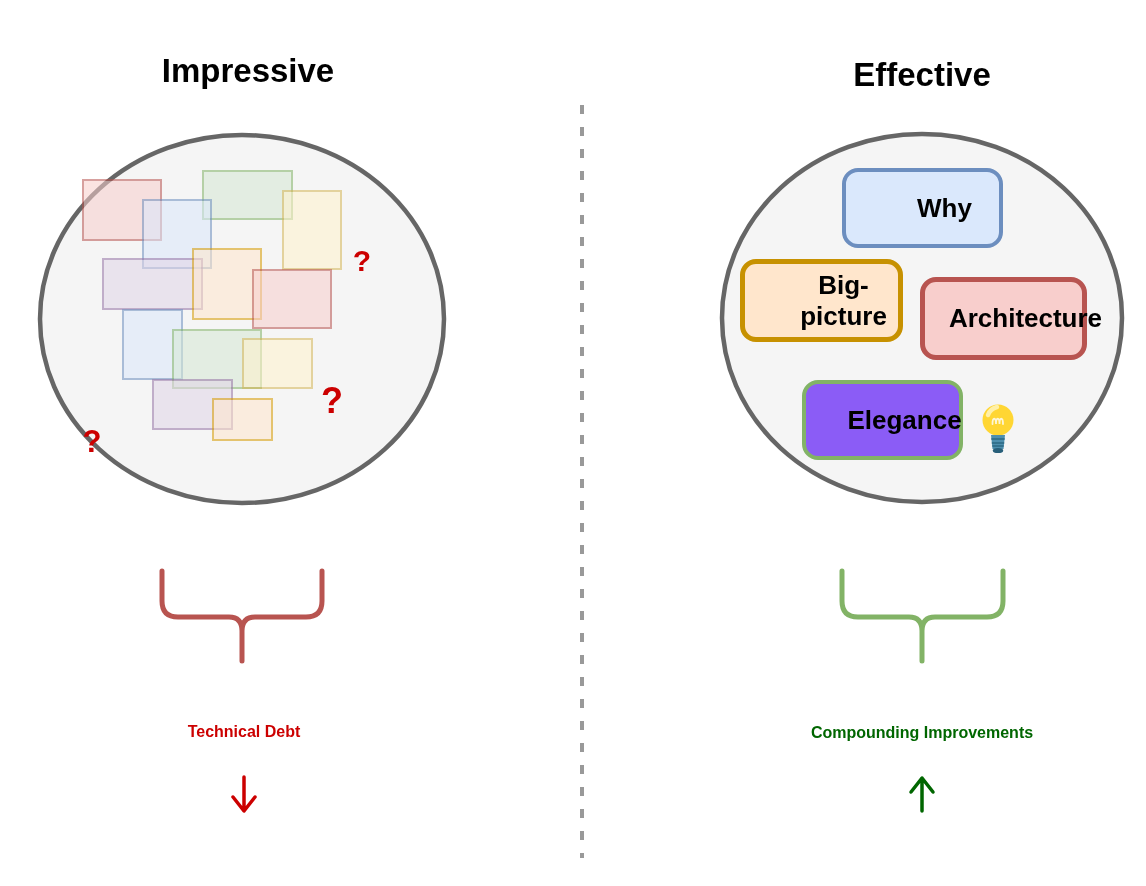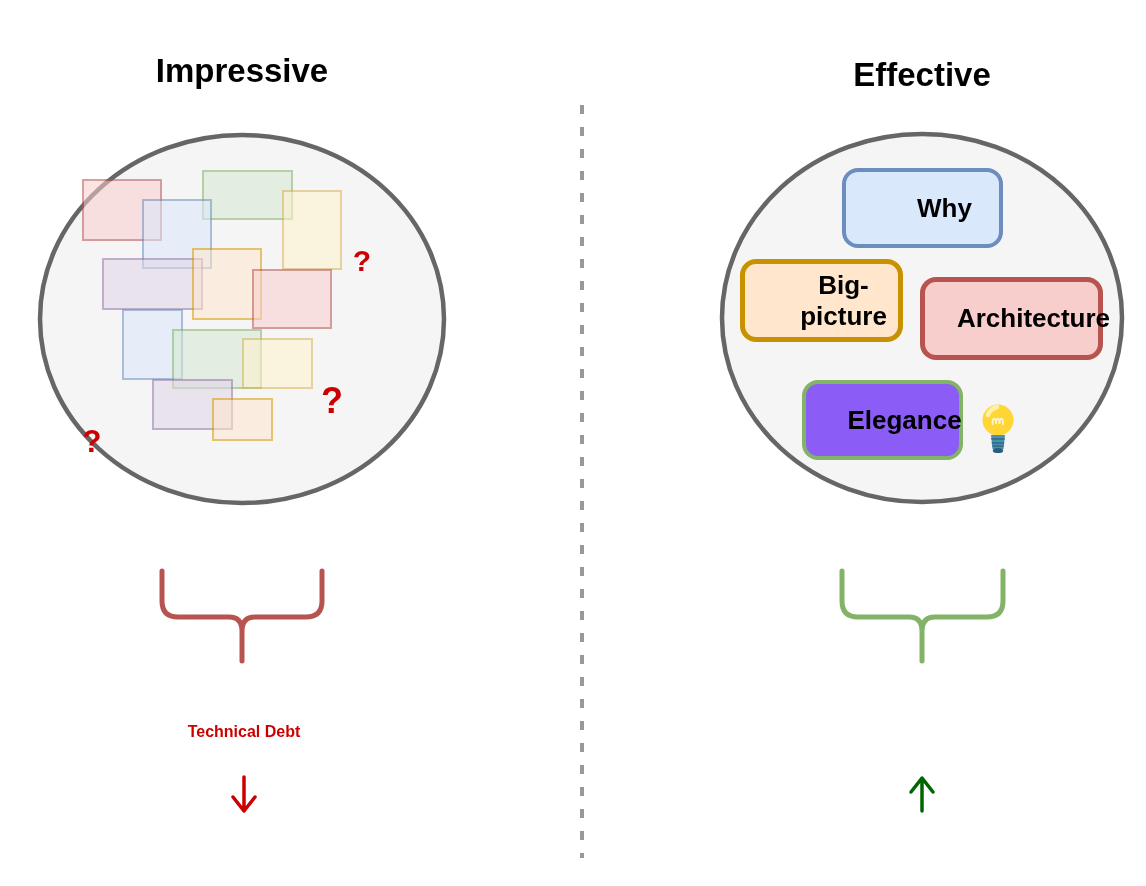--- a/index.html
+++ b/index.html
@@ -73,21 +73,21 @@
     <g transform="translate(982,404)">
       <circle cx="16" cy="16" r="15.5" fill="#FFD633"></circle>
       <path d="M6 11 Q8 5 15 3" stroke="#FFF0A8" stroke-width="4.5" fill="none" stroke-linecap="round"></path>
       <path d="M10.5 20 c0 -7 3.5 -7 3.5 0 c0 -7 3.5 -7 3.5 0 c0 -7 3.5 -7 3.5 0" stroke="#FDF6D8" stroke-width="1.8" fill="none" stroke-linecap="round"></path>
       <path d="M9 31 L23 31 L21.5 45 L10.5 45 Z" fill="#4E8FAE"></path>
       <path d="M9.3 35 H22.7 M9.8 39 H22.2 M10.3 42 H21.7" stroke="#2C6984" stroke-width="1.6"></path>
       <ellipse cx="16" cy="46.5" rx="5.2" ry="2.6" fill="#285F7A"></ellipse>
     </g>
   </svg>
 
-  <div class="title" style="left:42px; top:52px; width:400px;">Impressive</div>
+  <div class="title" style="left:48px; top:52px; width:400px;">Impressive</div>
   <div class="title" style="left:722px; top:56px; width:400px;">Effective</div>
 
   <div id="left-rects">
       <div class="messy-rect" style="left: 82px; top: 179px; width: 80px; height: 62px; background: rgb(248, 206, 204); border-color: rgb(184, 84, 80);"></div>
       <div class="messy-rect" style="left: 202px; top: 170px; width: 91px; height: 50px; background: rgb(213, 232, 212); border-color: rgb(130, 179, 102);"></div>
       <div class="messy-rect" style="left: 142px; top: 199px; width: 70px; height: 70px; background: rgb(218, 232, 252); border-color: rgb(108, 142, 191);"></div>
       <div class="messy-rect" style="left: 282px; top: 190px; width: 60px; height: 80px; background: rgb(255, 242, 204); border-color: rgb(214, 182, 86);"></div>
       <div class="messy-rect" style="left: 102px; top: 258px; width: 101px; height: 52px; background: rgb(225, 213, 231); border-color: rgb(150, 115, 166);"></div>
       <div class="messy-rect" style="left: 192px; top: 248px; width: 70px; height: 72px; background: rgb(255, 230, 204); border-color: rgb(215, 155, 0);"></div>
       <div class="messy-rect" style="left: 252px; top: 269px; width: 80px; height: 60px; background: rgb(248, 206, 204); border-color: rgb(184, 84, 80);"></div>
@@ -100,19 +100,20 @@
 
   <div id="question-marks">
       <span class="qmark" style="left: 362px; top: 261px; font-size: 30px; color: rgb(204, 0, 0);">?</span>
       <span class="qmark" style="left: 332px; top: 401px; font-size: 36px; color: rgb(204, 0, 0);">?</span>
       <span class="qmark" style="left: 92px; top: 441px; font-size: 31px; color: rgb(204, 0, 0);">?</span>
     </div>
 
   <div id="right-boxes">
       <div class="neat-box" style="left: 842px; top: 168px; width: 161px; height: 80px; background: rgb(218, 232, 252); border: 4px solid rgb(108, 142, 191);">Why</div>
       <div class="neat-box" style="left: 740px; top: 259px; width: 163px; height: 83px; background: rgb(255, 230, 204); border: 5px solid rgb(199, 145, 0); text-align: center;">Big-picture</div>
-      <div class="neat-box" style="left: 920px; top: 277px; width: 183px; height: 83px; background: rgb(248, 206, 204); border: 5px solid rgb(184, 84, 80);">Architecture</div>
+      <div class="neat-box" style="left: 920px; top: 277px; width: 167px; height: 83px; background: rgb(248, 206, 204); border: 5px solid rgb(184, 84, 80);">Architecture</div>
       <div class="neat-box" style="left: 802px; top: 380px; width: 161px; height: 80px; background: #8b5cf6; border: 4px solid rgb(130, 179, 102);">Elegance</div>
     </div>
 
   <div class="caption" style="left: 44px; top: 723px; width: 400px; color: rgb(204, 0, 0);">Technical Debt</div>
+  <div class="caption" style="left: 722px; top: 724px; width: 400px; color: rgb(0, 102, 0);">Compounding Improvements</div>
 
 </div>
 
 </body></html>

